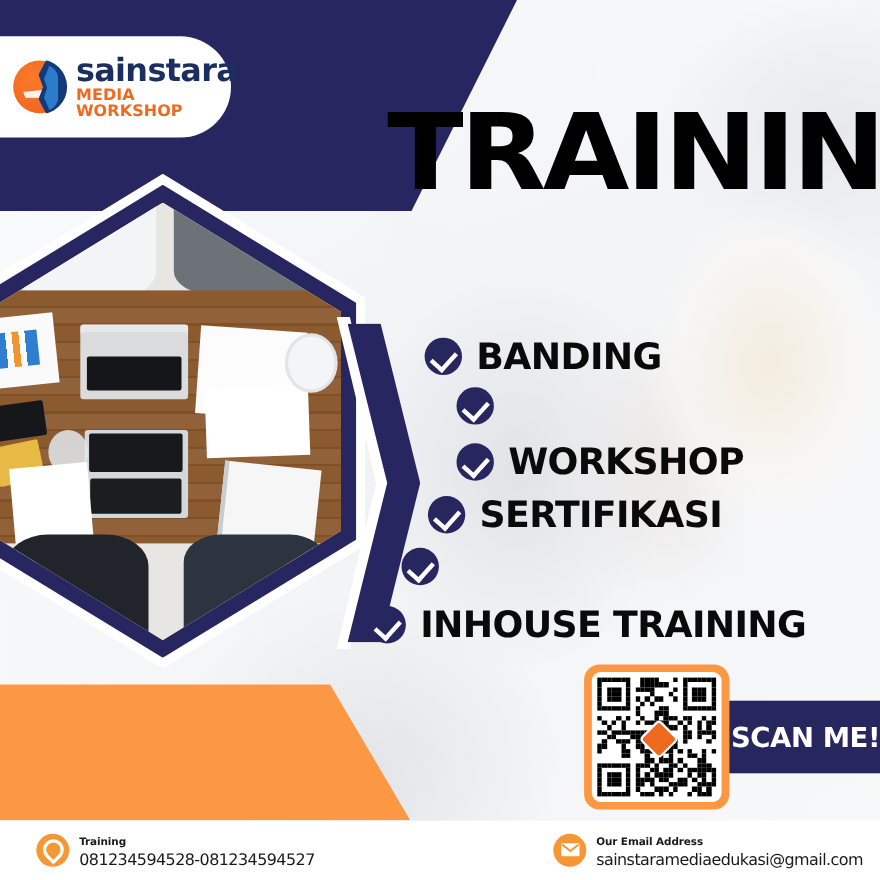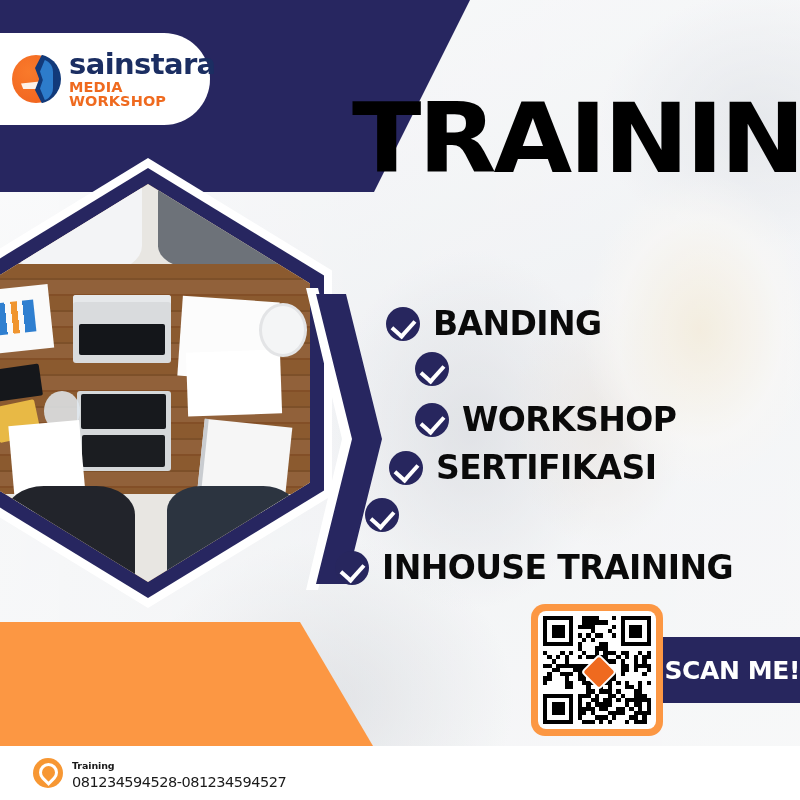--- a/index.html
+++ b/index.html
@@ -950,15 +950,27 @@
 
     <div class="foot-item" style="left:33px;">
       <span class="foot-ico ico-phone"></span>
       <span class="foot-txt">
         <span class="foot-title">Training</span>
         <div class="foot-val">081234594528-081234594527</div>
       </span>
     </div>
 
 
+    <div class="foot-item" style="left:503px;">
+      <span class="foot-ico ico-mail">
+        <svg width="19" height="15" viewBox="0 0 24 18" fill="none" stroke="#fff" stroke-width="2">
+          <rect x="1.5" y="1.5" width="21" height="15" rx="1.5" fill="#fff" stroke="none"></rect>
+          <path d="M2.5 3 L12 10.5 L21.5 3" stroke="#f79733" stroke-width="2.2" fill="none"></path>
+        </svg>
+      </span>
+      <span class="foot-txt">
+        <span class="foot-title">Our Email Address</span>
+        <div class="foot-val">sainstaramediaedukasi@gmail.com</div>
+      </span>
+    </div>
 
   </div>
 </div>
 
 </body></html>

